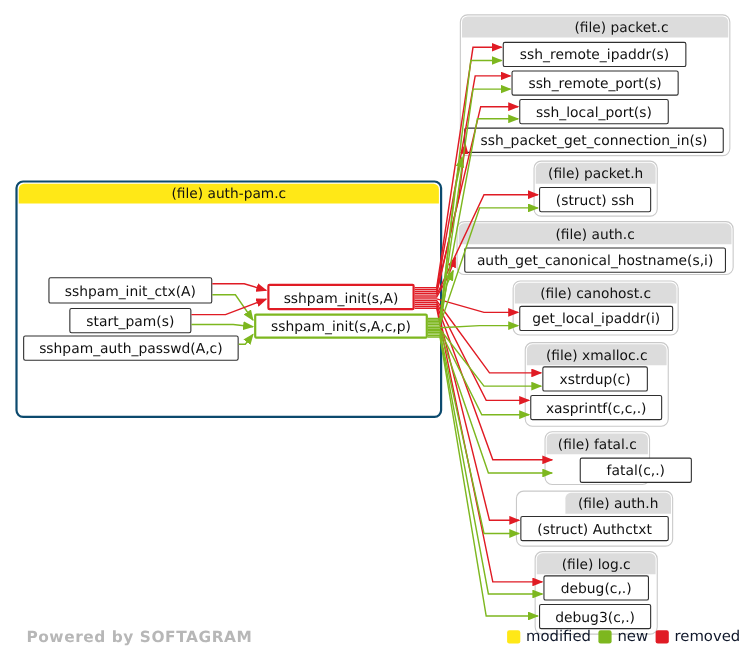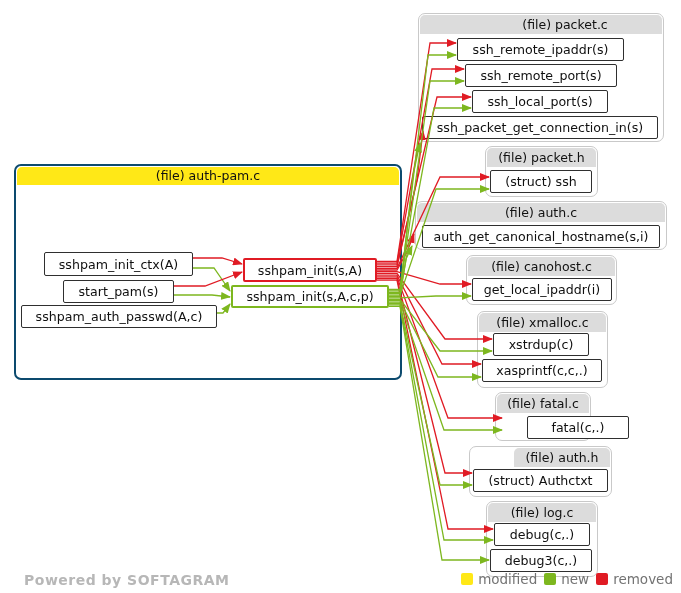--- a/index.html
+++ b/index.html
@@ -14,21 +14,21 @@
   .group.modified .group-header{background:#ffe817;}
   .node{position:absolute;background:#ffffff;border:1.4px solid #2f2f2f;border-radius:2px;box-sizing:border-box;
     display:flex;align-items:center;justify-content:center;font-size:12.6px;color:#101010;white-space:nowrap;z-index:2;}
   .node.removed{border:2px solid #e01b24;}
   .node.new{border:2px solid #7db71f;}
   #edges{position:absolute;left:0;top:0;z-index:3;pointer-events:none;}
   #footer-text{position:absolute;left:24px;bottom:5px;font-size:14px;font-weight:bold;color:#b7b7b7;letter-spacing:.5px;margin-top:24px;}
   #legend{position:absolute;right:8px;bottom:6px;display:flex;align-items:center;gap:7px;z-index:4;}
   .legend-item{display:flex;align-items:center;gap:5px;}
   .legend-swatch{width:12px;height:12px;border-radius:2px;display:inline-block;}
-  .legend-label{font-size:13.5px;color:#737373;}
+  .legend-label{font-size:13.5px;color:#0f172a;}
 </style>
 </head>
 <body>
 
 <div id="diagram">
   <svg id="edges" width="681" height="593">
       <defs>
         <marker id="arrow-removed" markerUnits="userSpaceOnUse" markerWidth="10" markerHeight="8" refX="9" refY="4" orient="auto">
           <path d="M0,0 L10,4 L0,8 Z" fill="#e01b24"></path>
         </marker>

